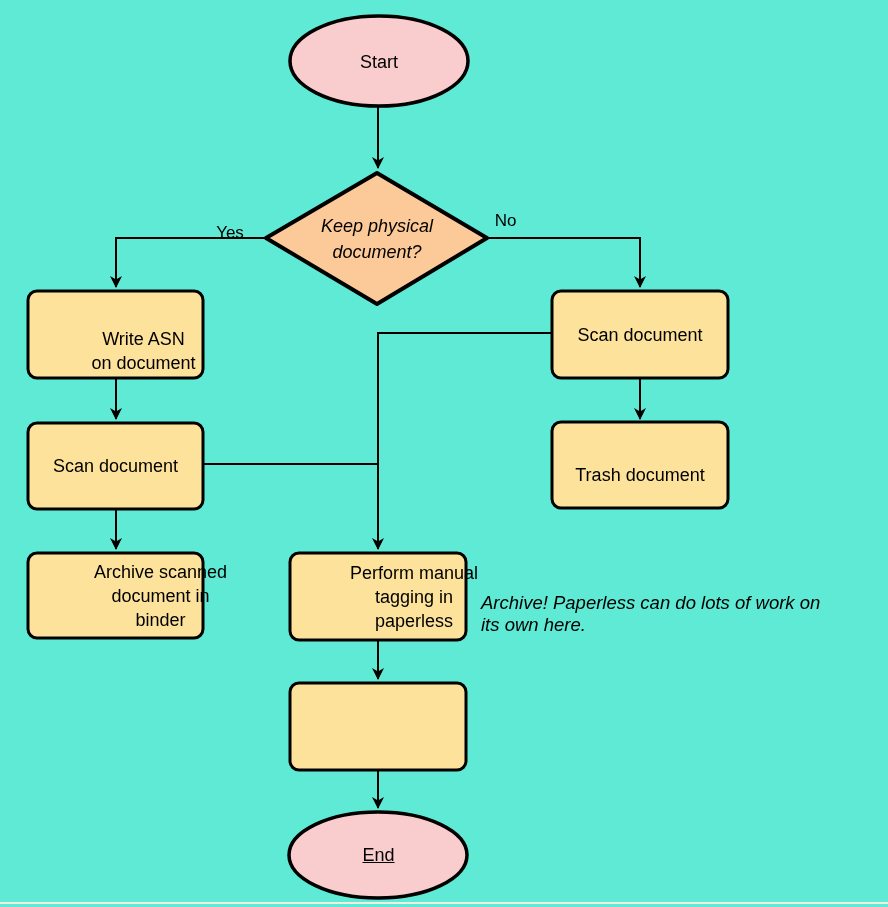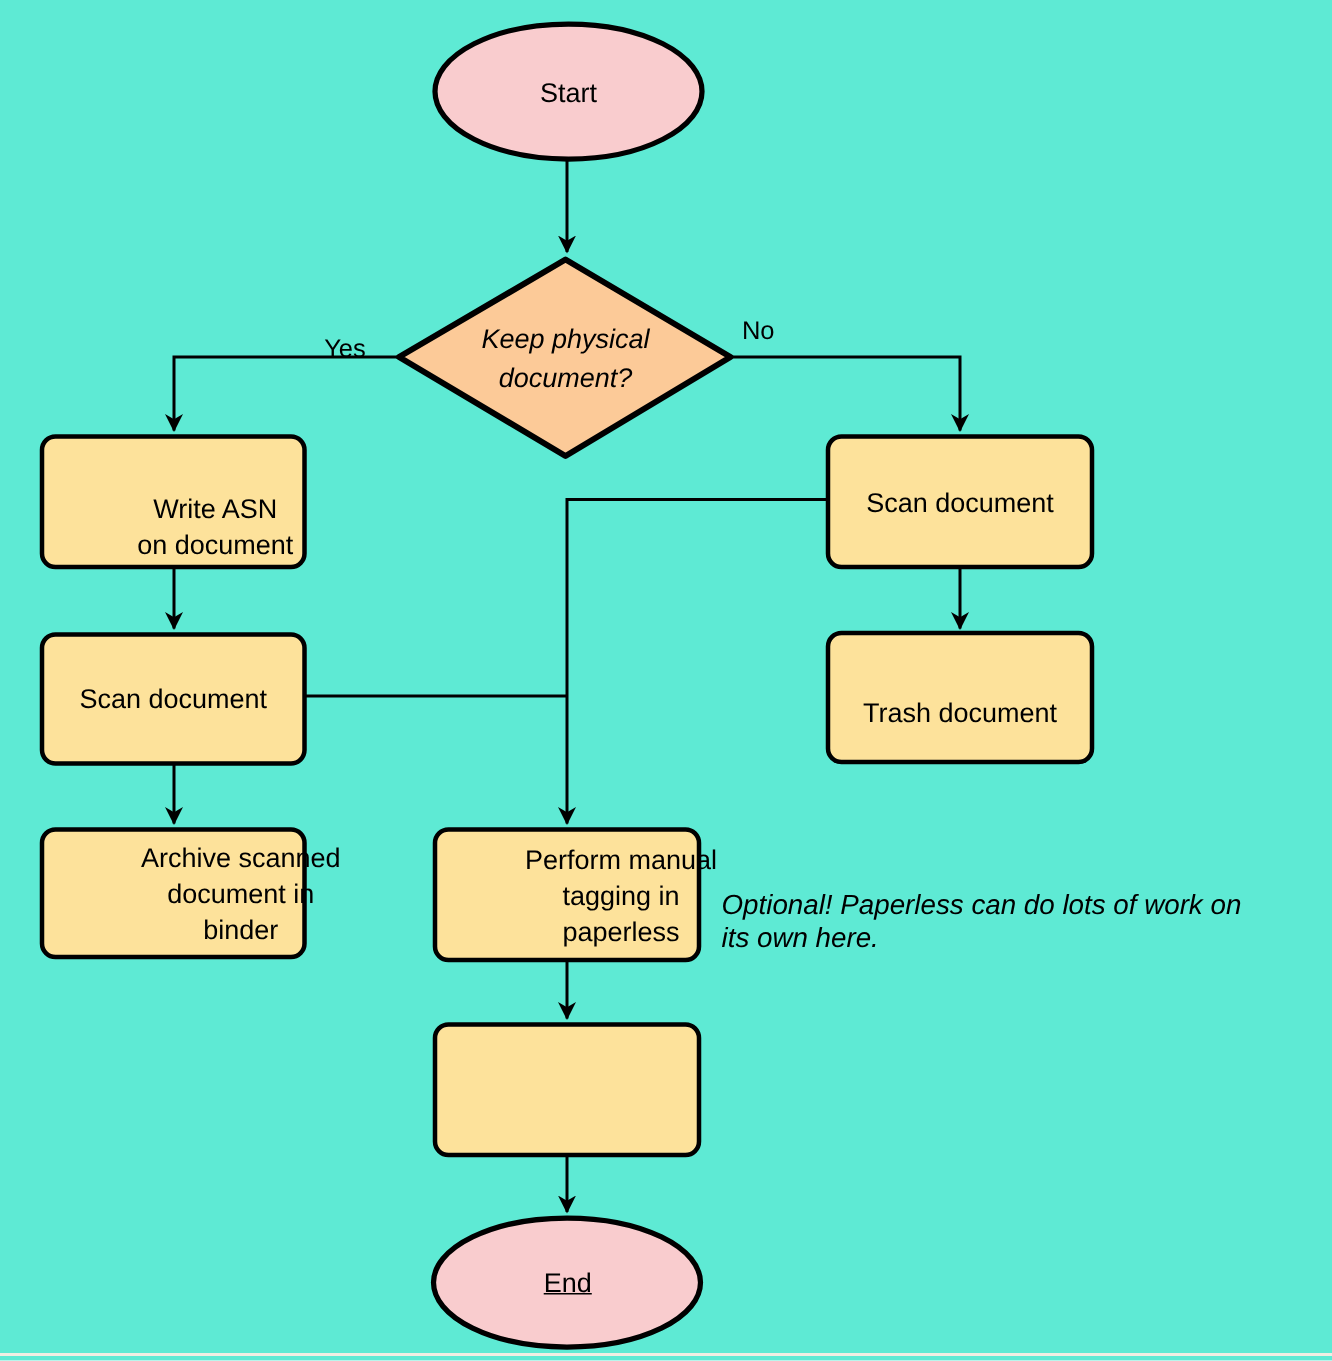--- a/index.html
+++ b/index.html
@@ -133,18 +133,18 @@
 tagging in
 paperless</div>
 
 
   <div class="node-label" style="left:290px; top:812px; width:177px; height:86px;text-decoration:underline;">End</div>
 
   <div class="edge-label" style="left:200px; top:223px; width:60px;">Yes</div>
 
   <div class="edge-label" style="left:478px; top:211px; width:55px;">No</div>
 
-  <div class="note">Optional! Paperless can do lots of work on
+  <div class="note">Archive! Paperless can do lots of work on
 its own here.</div>
 
   <div class="bottom-edge-line"></div>
 
 </div>
 
 </body></html>

